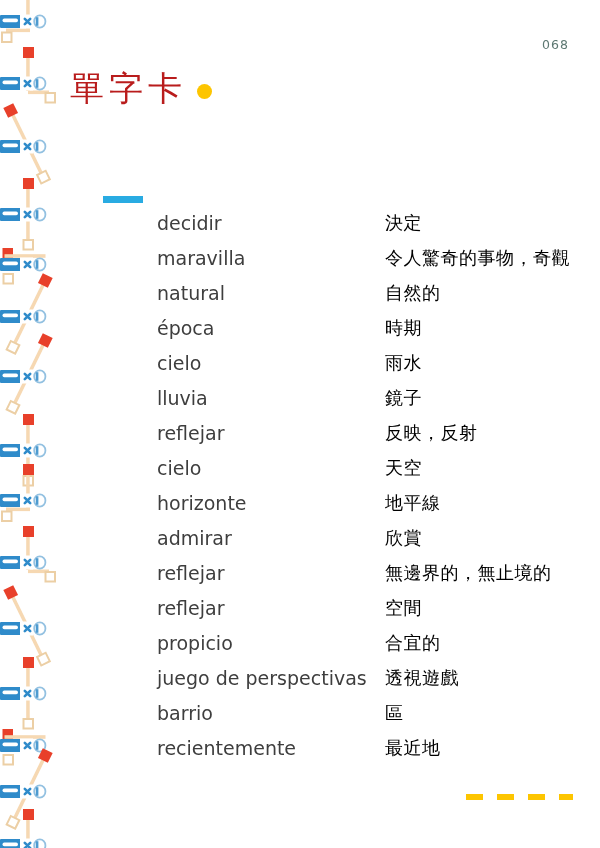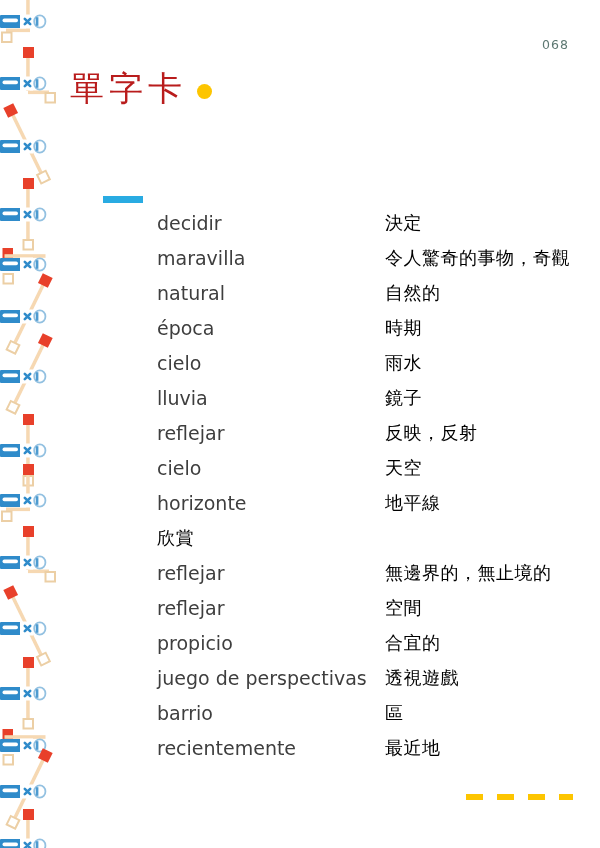--- a/index.html
+++ b/index.html
@@ -194,20 +194,21 @@
     </div>
     <div class="vocab-row">
       <span class="es">cielo</span>
       <span class="zh">天空</span>
     </div>
     <div class="vocab-row">
       <span class="es">horizonte</span>
       <span class="zh">地平線</span>
     </div>
     <div class="vocab-row">
+      <span class="es">admirar</span>
       <span class="zh">欣賞</span>
     </div>
     <div class="vocab-row">
       <span class="es">reflejar</span>
       <span class="zh">無邊界的，無止境的</span>
     </div>
     <div class="vocab-row">
       <span class="es">reflejar</span>
       <span class="zh">空間</span>
     </div>

